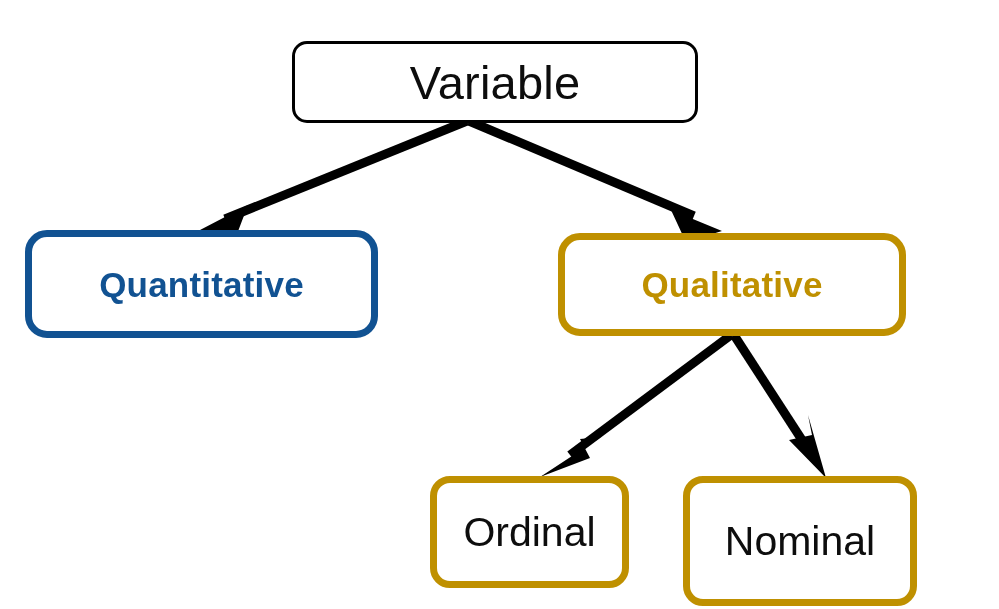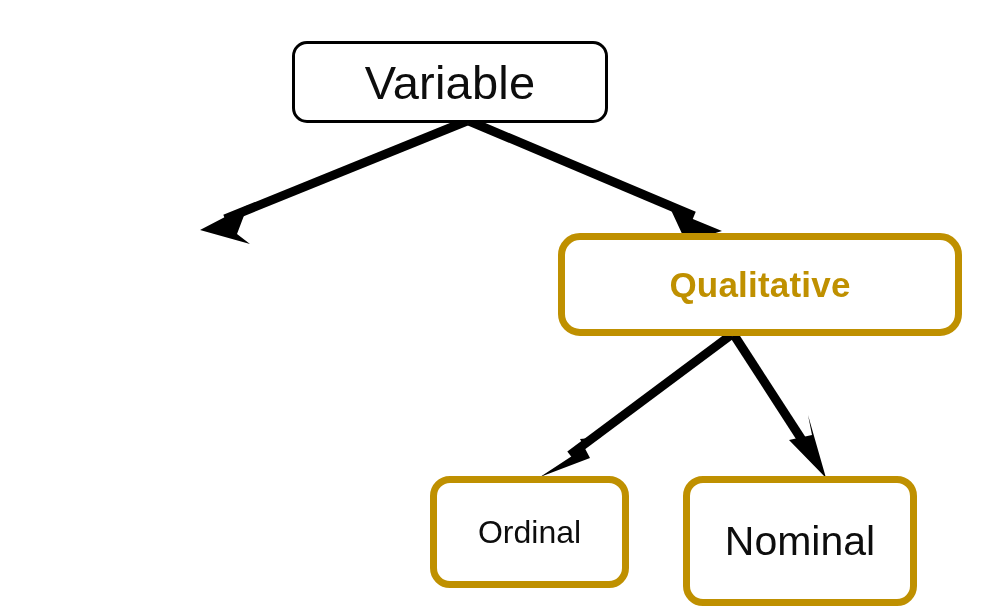--- a/index.html
+++ b/index.html
@@ -39,21 +39,21 @@
   }
   .node .label {
     display: block;
     white-space: nowrap;
   }
 
   
   #node-variable {
     left: 292px;
     top: 41px;
-    width: 316px;
+    width: 406px;
     height: 82px;
     border: 3px solid #000000;
     border-radius: 15px;
   }
   #node-variable .label {
     font-size: 47px;
     font-weight: 400;
     color: #0d0d0d;
     letter-spacing: 0.2px;
   }
@@ -71,21 +71,21 @@
     font-size: 35px;
     font-weight: 700;
     color: #115292;
     letter-spacing: 0.2px;
   }
 
   
   #node-qualitative {
     left: 558px;
     top: 233px;
-    width: 404px;
+    width: 348px;
     height: 103px;
     border: 7px solid #bf9000;
     border-radius: 22px;
   }
   #node-qualitative .label {
     font-size: 35px;
     font-weight: 700;
     color: #bf9000;
     letter-spacing: 0.2px;
   }
@@ -93,21 +93,21 @@
   
   #node-ordinal {
     left: 430px;
     top: 476px;
     width: 199px;
     height: 112px;
     border: 7px solid #bf9000;
     border-radius: 20px;
   }
   #node-ordinal .label {
-    font-size: 32px;
+    font-size: 41px;
     font-weight: 400;
     color: #0d0d0d;
   }
 
   
   #node-nominal {
     left: 683px;
     top: 476px;
     width: 234px;
     height: 130px;
@@ -145,20 +145,23 @@
     <g>
       <line x1="734" y1="335" x2="802" y2="440" stroke="#000000" stroke-width="9" stroke-linecap="butt"></line>
       <polygon points="826,478 789,440 812,435 808,415" fill="#000000"></polygon>
     </g>
   </svg>
 
   <div class="node" id="node-variable">
     <span class="label">Variable</span>
   </div>
 
+  <div class="node" id="node-quantitative">
+    <span class="label">Quantitative</span>
+  </div>
 
   <div class="node" id="node-qualitative">
     <span class="label">Qualitative</span>
   </div>
 
   <div class="node" id="node-ordinal">
     <span class="label">Ordinal</span>
   </div>
 
   <div class="node" id="node-nominal">

